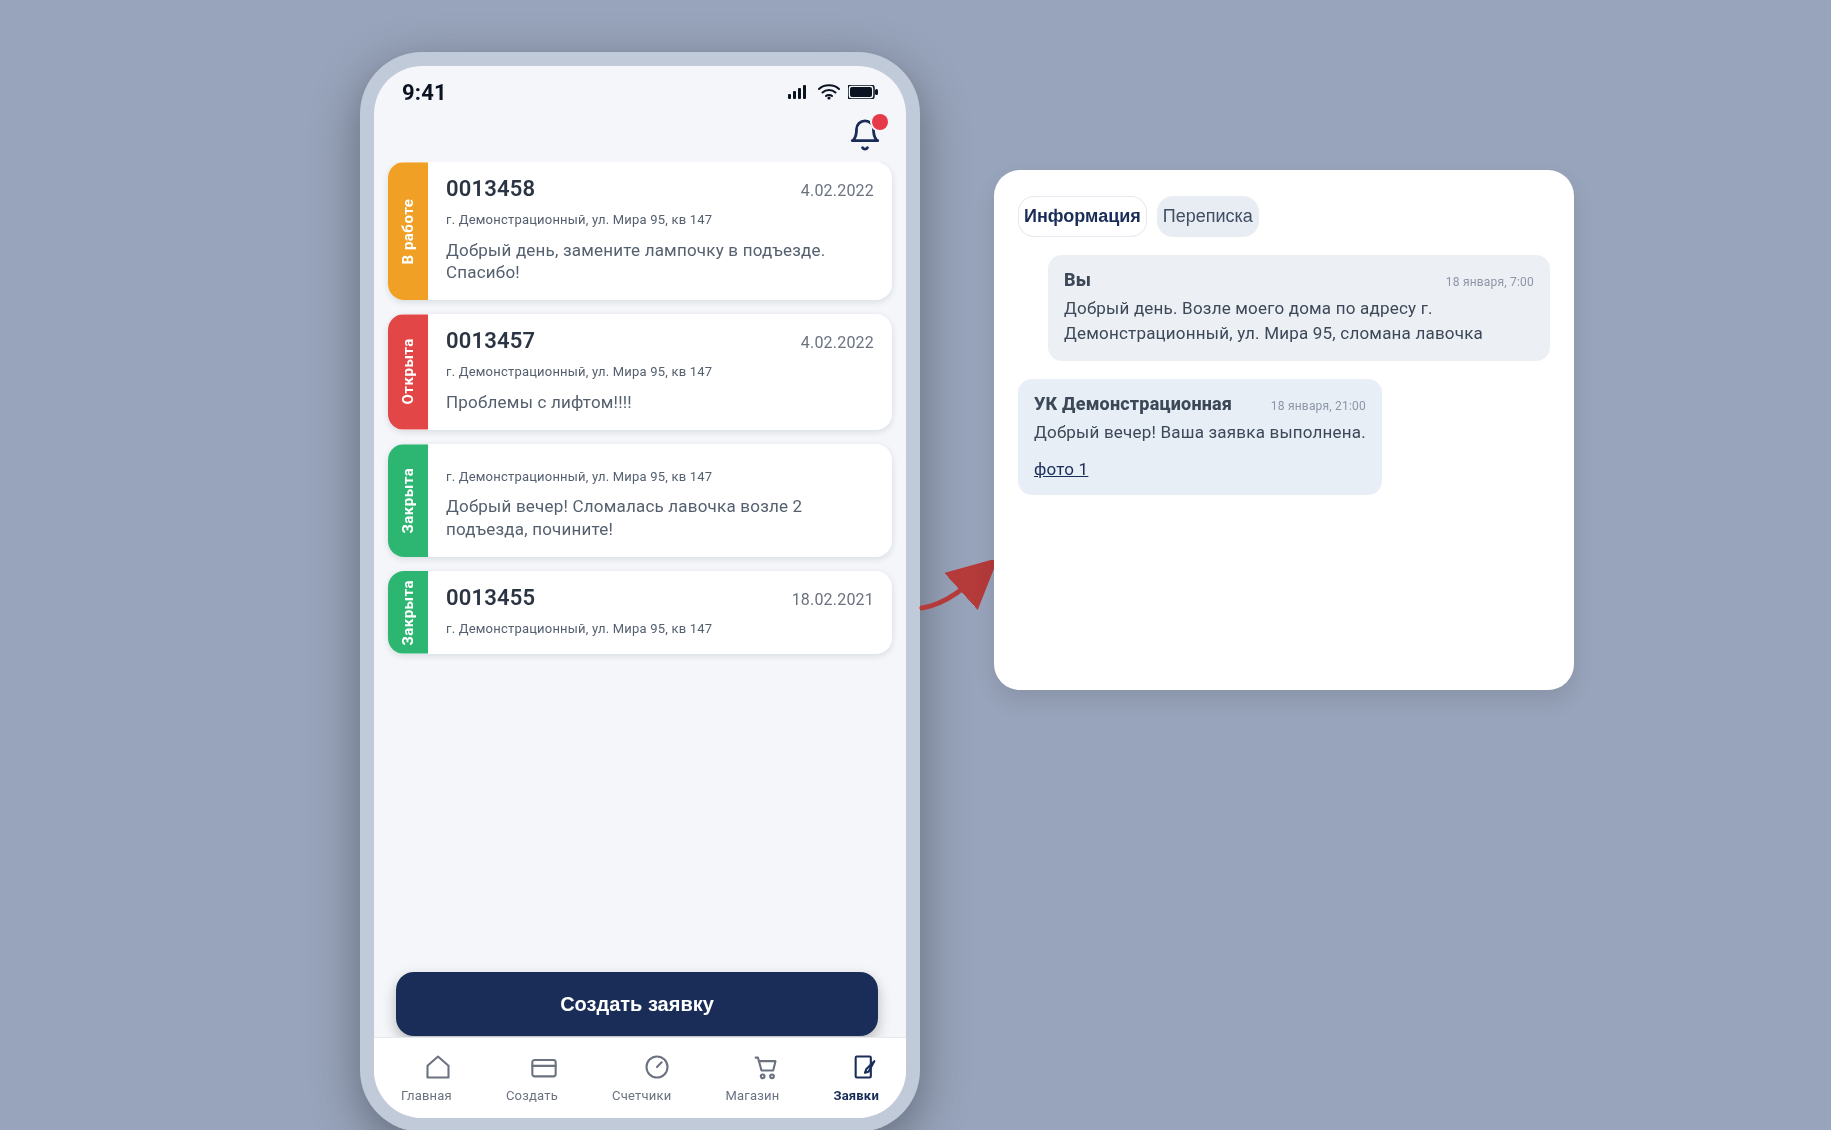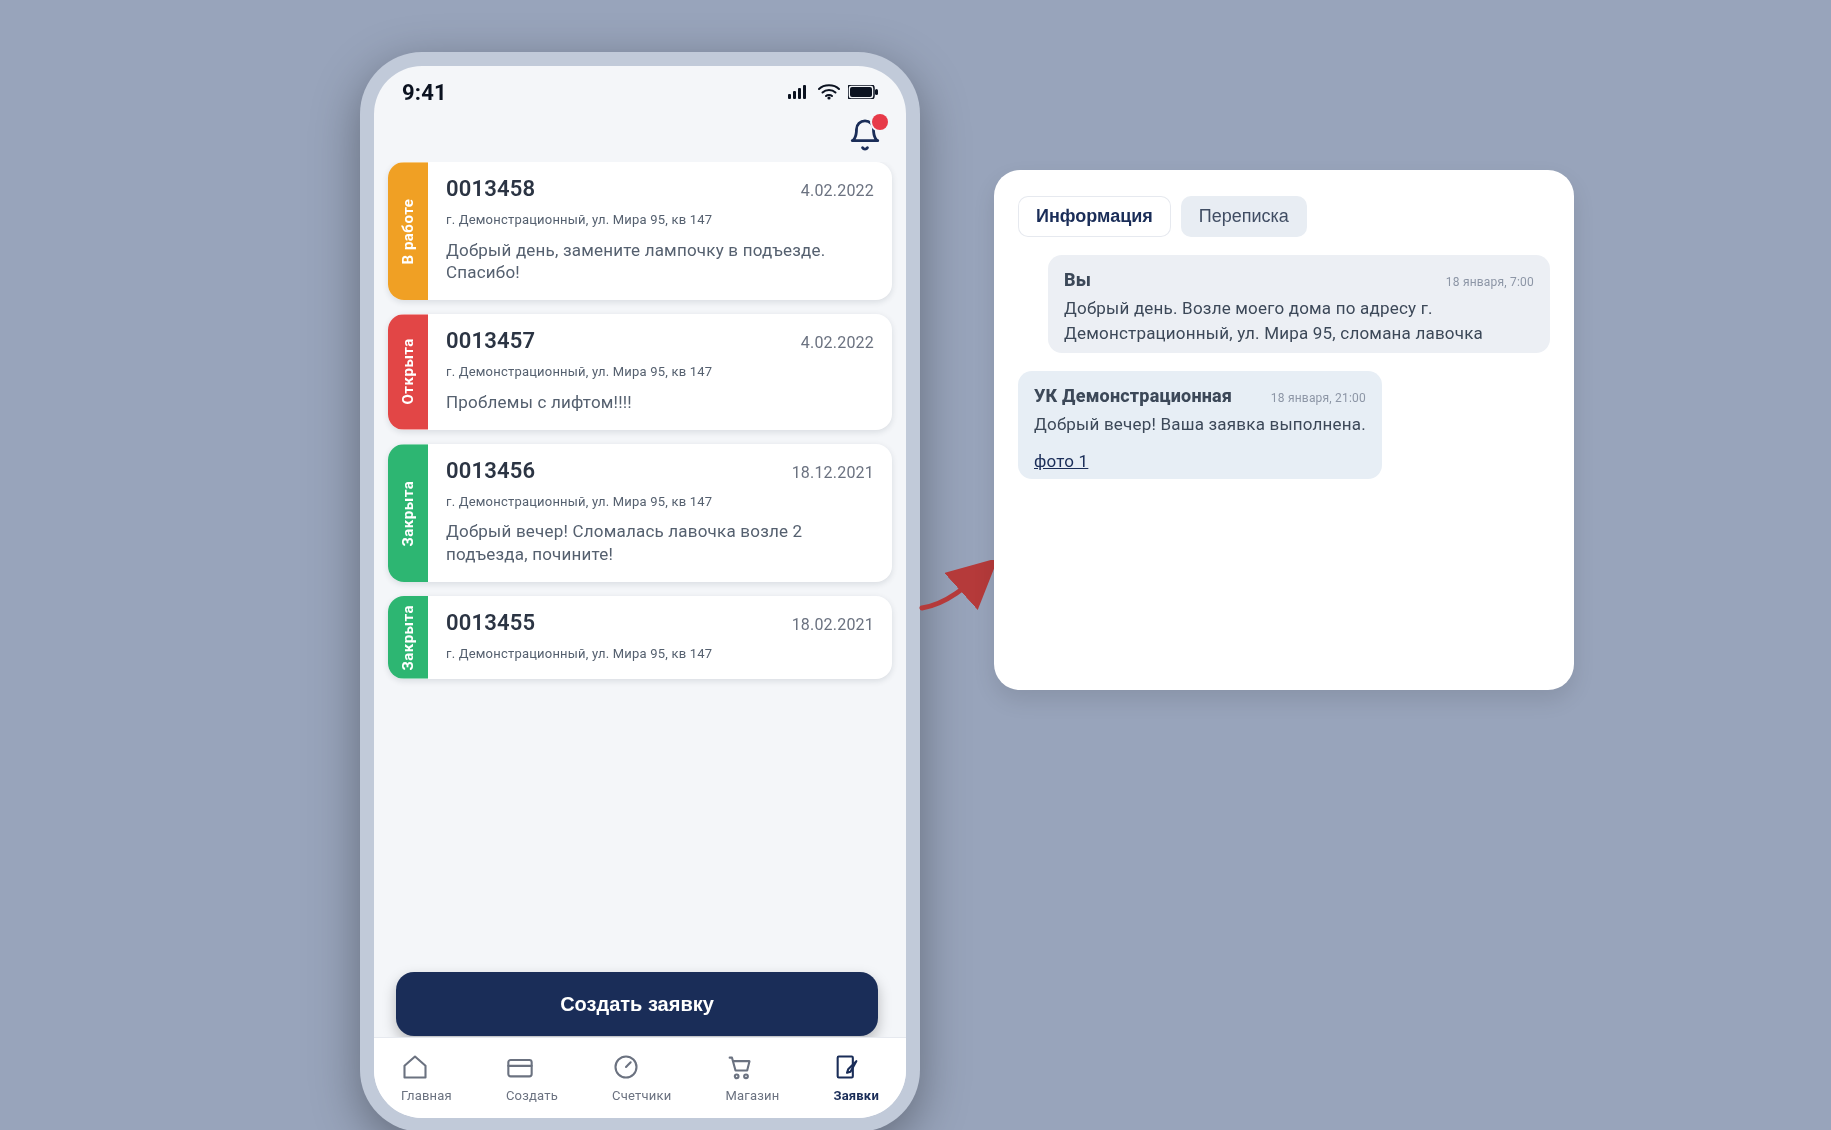--- a/index.html
+++ b/index.html
@@ -130,21 +130,21 @@
   }
 
   
   .tabbar{
     height:80px;background:#fff;
     display:flex;align-items:center;justify-content:space-around;
     border-top:1px solid #e6e9ef;
     position:absolute;left:0;right:0;bottom:0;
   }
   .tab{
-    display:flex;flex-direction:column;align-items:flex-start;gap:4px;
+    display:flex;flex-direction:column;align-items:flex-end;gap:4px;
     color:#6b7280;font-size:13px;
   }
   .tab.active{color:var(--accent);font-weight:700;}
   .tab svg{stroke:#6b7280;}
   .tab.active svg{stroke:var(--accent);}
 
   
   .arrow{
     position:absolute;
     top:560px; left:917px;
@@ -160,29 +160,29 @@
     background:var(--chat-panel);
     border-radius:26px;
     box-shadow:0 10px 22px rgba(0,0,0,.10);
     padding:26px 24px 36px 24px;
     box-sizing:border-box;
   }
   .tabs{
     display:flex;gap:10px;margin-bottom:18px;
   }
   .tabbtn{
-    padding:10px 18px;border-radius:10px;font-size:18px;
+    padding:10px 6px;border-radius:16px;font-size:18px;
     border:none;cursor:pointer;font-weight:600;
   }
   .tabbtn.active{background:var(--tab-active-bg);color:var(--accent);box-shadow:0 0 0 1px #e6e9ef inset;}
   .tabbtn.inactive{background:var(--tab-inactive-bg);color:#404d63;font-weight:500;}
   .msgs{display:flex;flex-direction:column;gap:18px;}
   .bubble{
     border-radius:14px;
-    padding:14px 16px 8px 16px;
+    padding:14px 16px 16px 16px;
     max-width:470px;
   }
   .b-user{background:var(--bubble-user);align-self:flex-end;text-align:left;}
   .b-op  {background:var(--bubble-op);align-self:flex-start;}
   .b-head{display:flex;justify-content:space-between;align-items:baseline;margin-bottom:6px;gap:12px;}
   .b-author{font-weight:800;color:var(--ink-mid);font-size:18px;}
   .b-time{font-size:12px;color:#8d96a6;white-space:nowrap;}
   .b-text{font-size:17px;color:#3c4858;line-height:1.45;}
   .b-att{margin-top:14px;}
   .b-att a{font-size:17px;color:var(--accent);text-decoration:underline;}
@@ -264,24 +264,20 @@
                 <div class="card-date">4.02.2022</div>
               </div>
               <div class="card-addr">г. Демонстрационный, ул. Мира 95, кв 147</div>
               <div class="card-msg">Проблемы с лифтом!!!!</div>
             </div>
           </div>
 
           <div class="card">
             <div class="status-tag tag-green">Закрыта</div>
             <div class="card-body">
-              <div class="card-top">
-                <div class="card-id">0013456</div>
-                <div class="card-date">18.12.2021</div>
-              </div>
               <div class="card-addr">г. Демонстрационный, ул. Мира 95, кв 147</div>
               <div class="card-msg">Добрый вечер! Сломалась лавочка возле 2 подъезда, почините!</div>
             </div>
           </div>
 
           <div class="card">
             <div class="status-tag tag-green">Закрыта</div>
             <div class="card-body">
               <div class="card-top">
                 <div class="card-id">0013455</div>

